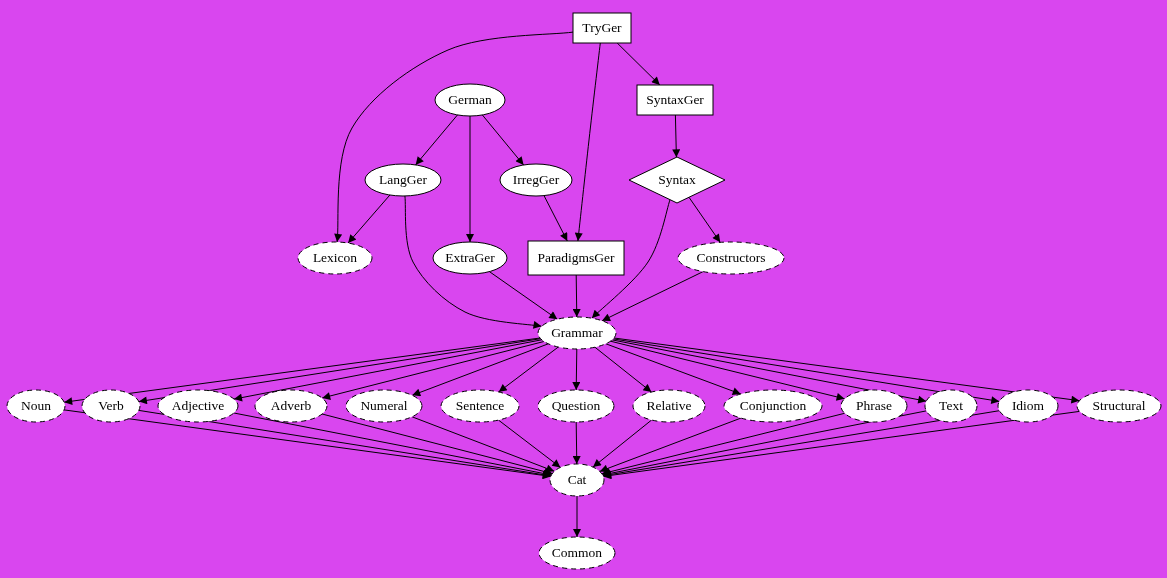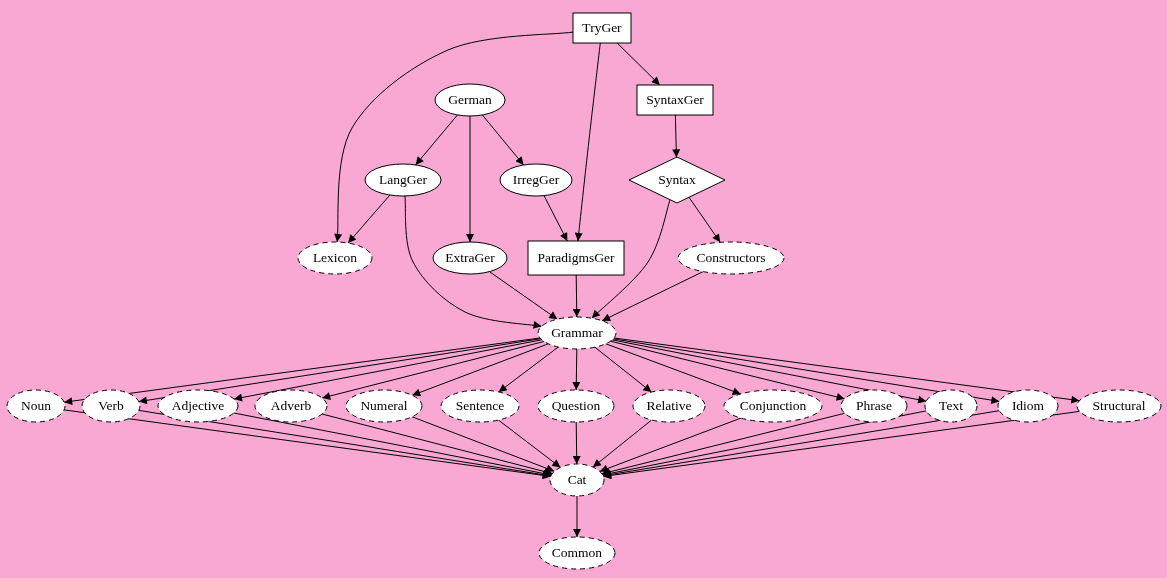--- a/index.html
+++ b/index.html
@@ -4,21 +4,21 @@
 <style>
   html, body {
     margin: 0;
     padding: 0;
     background: #ffffff;
   }
   .canvas {
     position: relative;
     width: 1167px;
     height: 578px;
-    background: #f9a8d4;
+    background: #d946ef;
     overflow: hidden;
   }
   svg {
     display: block;
   }
   .edge {
     fill: none;
     stroke: #000000;
     stroke-width: 1;
   }

